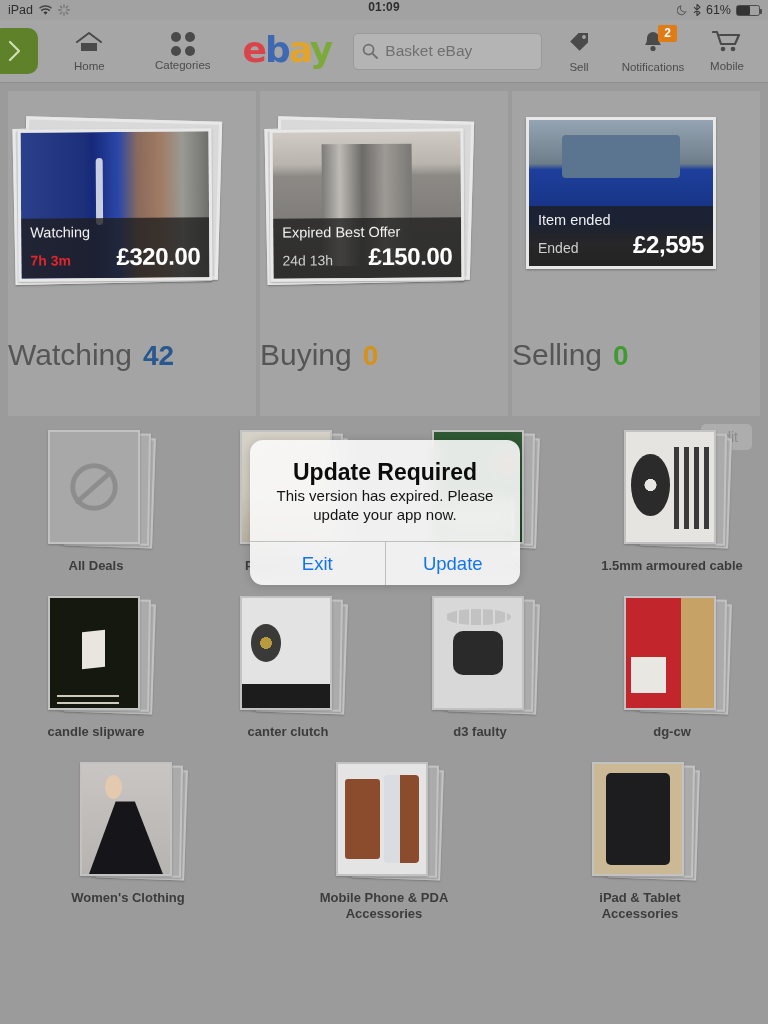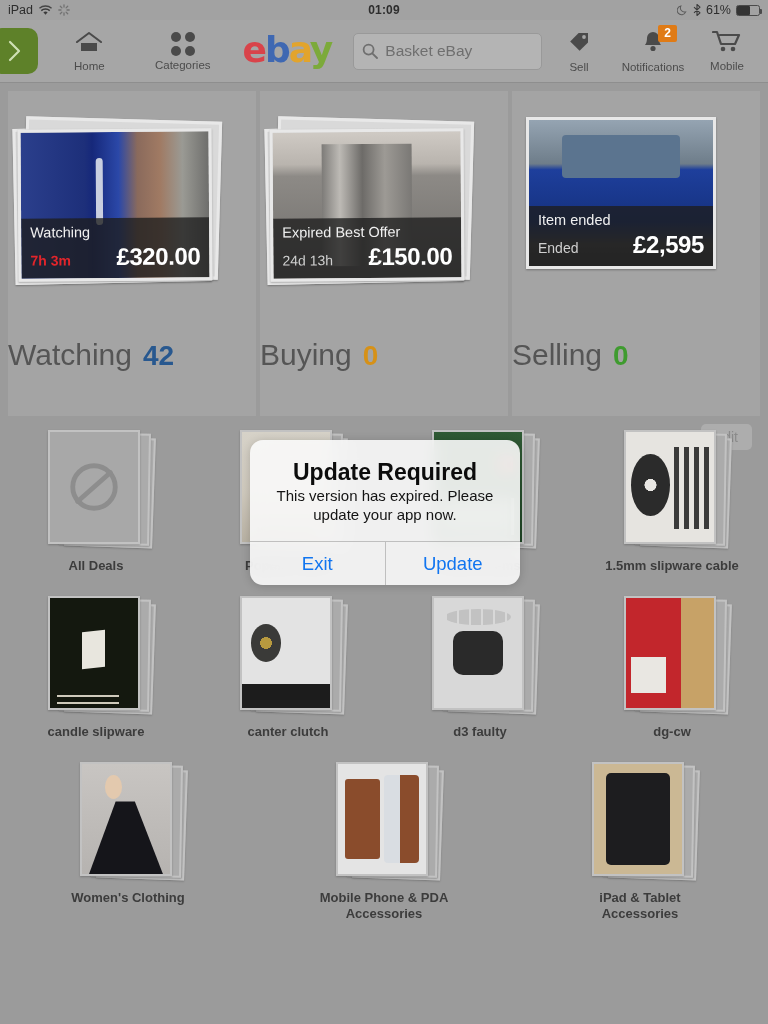--- a/index.html
+++ b/index.html
@@ -8,21 +8,21 @@
     font-family: "Liberation Sans", sans-serif;
     background:#9b9b9b;
     position:relative;
     -webkit-font-smoothing:antialiased;
   }
 
   
   .statusbar{
     height:20px; width:768px;
     background:#a2a2a2;
-    display:flex; align-items:center;
+    display:flex; 
     position:relative;
     font-size:12px; color:#3a3a3a;
   }
   .sb-left{ display:flex; align-items:center; gap:6px; padding-left:8px; }
   .sb-center{ position:absolute; left:0; right:0; text-align:center; font-size:12px; font-weight:bold; color:#2d2d2d; letter-spacing:.2px;}
   .sb-right{ margin-left:auto; display:flex; align-items:center; gap:5px; padding-right:8px; }
   .sb-ipad{ font-size:12.5px; color:#2d2d2d; }
   .ico-wifi{ width:13px; height:11px; display:block;}
   .ico-moon{ width:11px; height:12px; display:block;}
   .ico-bt{ width:8px; height:12px; display:block;}
@@ -426,21 +426,21 @@
     </div>
 
     <div class="gcell">
       <div class="gstack">
         <div class="gs gs3"></div>
         <div class="gs gs2"></div>
         <div class="gs gs1">
             <div class="gthumb t-cable"></div>
           </div>
       </div>
-      <div class="gcap">1.5mm slipware cable</div>
+      <div class="gcap">1.5mm armoured cable</div>
     </div>
   </div>
 
   <div class="grow" style="margin-top:22px">
     <div class="gcell">
       <div class="gstack">
         <div class="gs gs3"></div>
         <div class="gs gs2"></div>
         <div class="gs gs1">
             <div class="gthumb t-album"></div>

